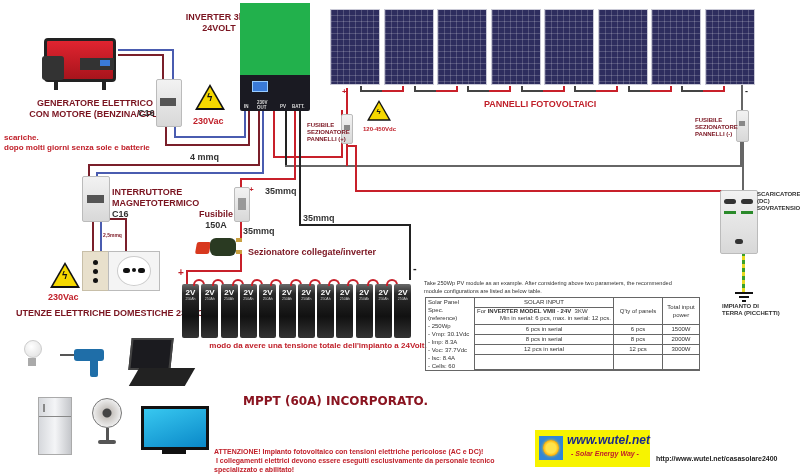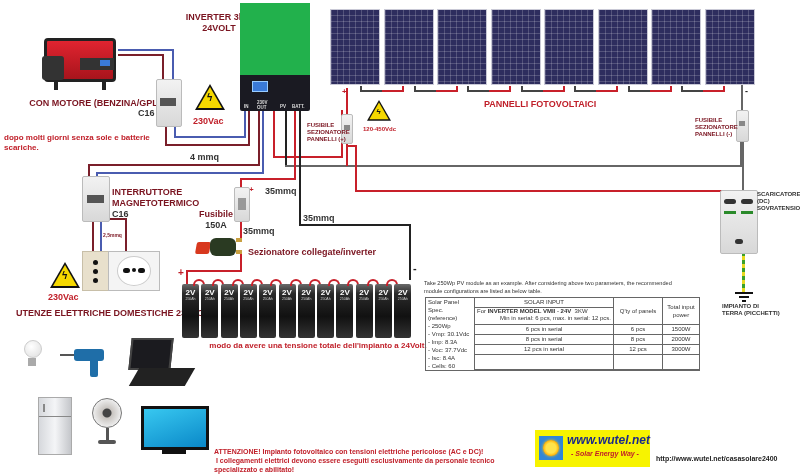--- a/index.html
+++ b/index.html
@@ -111,25 +111,26 @@
 
 <div class="abs" style="left:40px;top:28px;width:80px;height:65px;">
   <div style="position:absolute;left:4px;top:10px;width:72px;height:44px;background:linear-gradient(180deg,#e02430,#a8141c);border:3px solid #222;border-radius:4px;box-sizing:border-box;"></div>
   <div style="position:absolute;left:2px;top:28px;width:22px;height:24px;background:#333;border-radius:3px;"></div>
   <div style="position:absolute;left:40px;top:30px;width:34px;height:12px;background:#333;"></div>
   <div style="position:absolute;left:60px;top:32px;width:10px;height:6px;background:#3a7ad8;"></div>
   <div style="position:absolute;left:14px;top:54px;width:4px;height:8px;background:#222;"></div>
   <div style="position:absolute;left:62px;top:54px;width:4px;height:8px;background:#222;"></div>
 </div>
 <div class="abs lbl lbl-c" style="left:20px;top:98px;width:150px;">
+  <div>GENERATORE ELETTRICO</div>
   <div>CON MOTORE (BENZINA/GPL)</div>
 </div>
 <div class="abs note" style="left:4px;top:133px;width:160px;">
+  <div>scariche.</div>
   <div>dopo molti giorni senza sole e batterie</div>
-  <div>scariche.</div>
 </div>
 
 <div class="breaker" style="left:156px;top:79px;width:24px;height:46px;">
   <div style="position:absolute;left:3px;top:18px;width:16px;height:8px;background:#555;"></div>
 </div>
 <div class="abs lbl" style="left:138px;top:108px;color:#333;">C16</div>
 
 <div class="abs" style="left:210px;top:84px;">
   <div class="warn" style="left:-15px;top:0;">
       <div class="warn-in"></div>
@@ -416,20 +417,21 @@
     <tr>
           <td style="height:0;border-top:none;"></td>
           <td style="border-top:none;"></td>
           <td style="border-top:none;"></td>
         </tr>
   </tbody>
     </table>
 </div>
 
 <div class="abs title" style="left:243px;top:393px;width:500px;">
+  <div>MPPT (60A) INCORPORATO.</div>
 </div>
 <div class="abs" style="left:214px;top:447px;font-size:7px;line-height:9px;color:#c0202a;font-weight:bold;">
   <div>ATTENZIONE! Impianto fotovoltaico con tensioni elettriche pericolose (AC e DC)!</div>
   <div style="white-space:pre;"> I collegamenti elettrici devono essere eseguiti esclusivamente da personale tecnico</div>
   <div>specializzato e abilitato!</div>
 </div>
 
 <div class="abs logo" style="left:535px;top:430px;width:115px;height:37px;">
   <div style="position:absolute;left:4px;top:6px;width:24px;height:24px;background:#2f86d8;">
     <div style="position:absolute;left:4px;top:4px;width:16px;height:16px;border-radius:50%;background:radial-gradient(circle,#ffe34a 0 5px,#ffae00 8px);box-shadow:0 0 3px #ffcc00;"></div>

